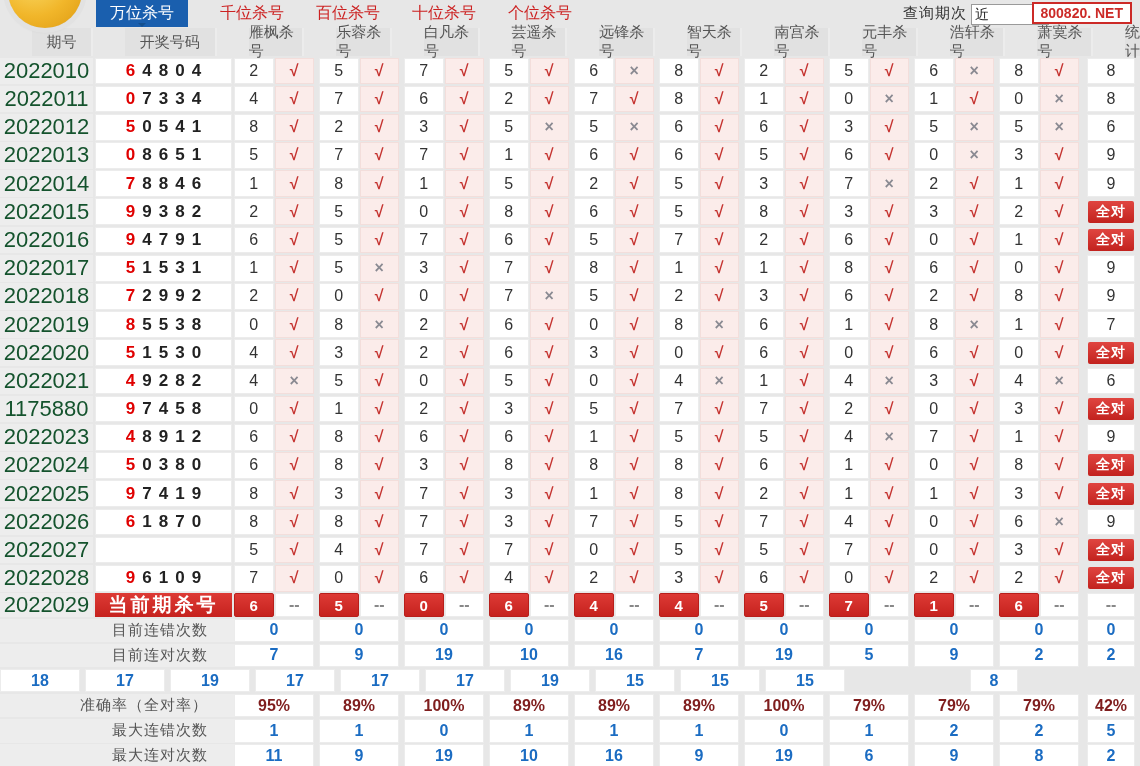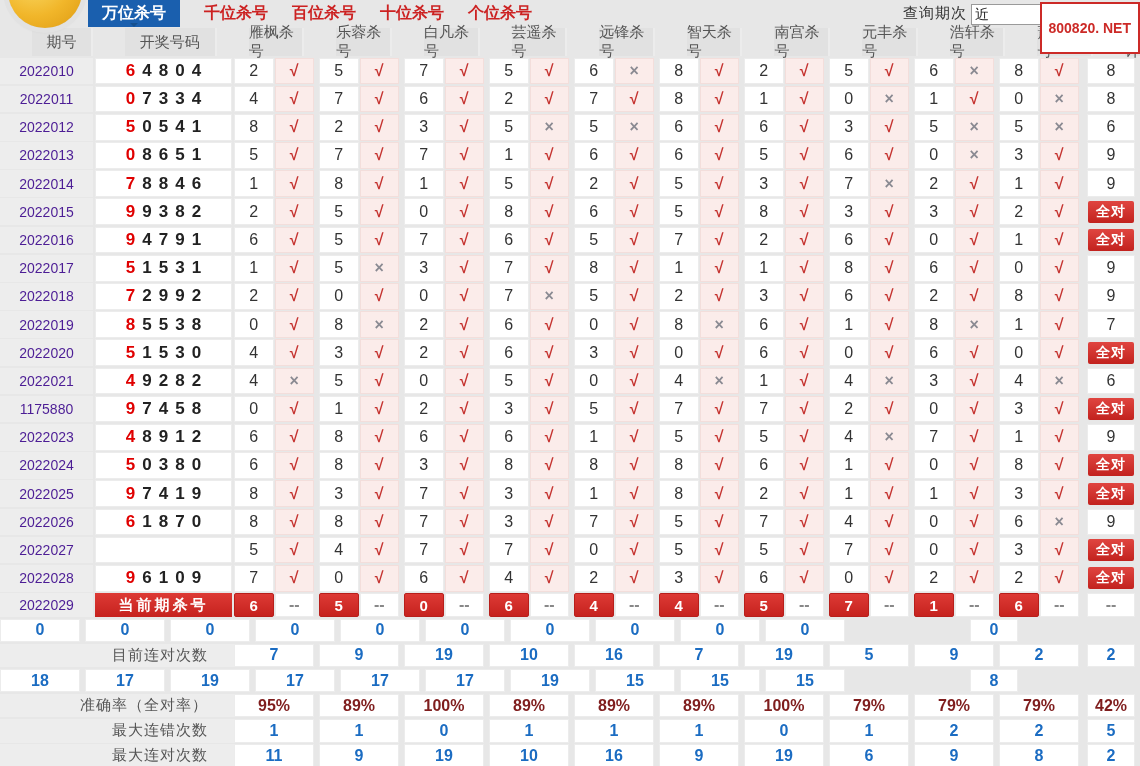--- a/index.html
+++ b/index.html
@@ -4,59 +4,59 @@
 <style>
   html,body{margin:0;padding:0;background:#cfcfcf;}
   .app{width:1140px;height:766px;background:#e7e7e7;position:relative;overflow:hidden;
        font-family:"Liberation Sans","DejaVu Sans",sans-serif;margin:0 auto;}
   
   .topbar{height:27px;position:relative;}
   .logo{position:absolute;left:8px;top:-46px;width:74px;height:74px;border-radius:50%;
         background:radial-gradient(circle at 35% 32%,#fadd6b,#f1b62a 55%,#dd9a12);
         box-shadow:0 0 0 5px #e2e2e2,0 2px 4px rgba(0,0,0,.25);}
   .tabs{display:flex;align-items:center;gap:24px;margin-left:88px;height:27px;}
-  .tab{color:#cc2222;font-weight:bold;font-size:16px;cursor:pointer;white-space:nowrap;}
+  .tab{color:#cc2222;font-weight:normal;font-size:16px;cursor:pointer;white-space:nowrap;margin-left:8px;}
   .tab.active{background:#1a5fae;color:#fff;padding:3px 14px;position:relative;}
   .tab.active::after{content:"";position:absolute;left:50%;bottom:-4px;margin-left:-4px;
         border:4px solid transparent;border-top-color:#15508f;}
   .query{position:absolute;right:91px;top:4px;display:flex;align-items:flex-start;gap:4px;
          font-size:15px;color:#333;}
   .qlabel{letter-spacing:1px;}
   .qinput{display:inline-block;width:70px;height:17px;background:#fff;border:1px solid #9a9a9a;
           font-size:14px;color:#222;padding:1px 3px;overflow:hidden;white-space:nowrap;}
-  .watermark{position:absolute;right:0;top:2px;background:#fff;border:2px solid #cc2a27;
-             color:#cc2a27;font-weight:bold;font-size:14px;padding:16px 7px;z-index:5;}
+  .watermark{position:absolute;right:8px;top:2px;background:#fff;border:2px solid #cc2a27;
+             color:#cc2a27;font-weight:bold;font-size:14px;padding:1px 7px;z-index:5;}
   
   .thead{display:flex;height:28px;margin-top:1px;}
   .hcell{background:#e1e1e1;color:#555;font-size:15px;display:flex;align-items:center;
          justify-content:center;box-sizing:border-box;border-right:2px solid #ececec;margin-left:32px;}
   .w-period{width:93px;} .w-draw{width:141px;} .w-exp{width:85px;} .w-stat{flex:1;border-right:none;}
   
   .trow{display:flex;height:28.2px;box-sizing:border-box;padding-top:1.5px;}
   .period{width:93px;background:#ededed;display:flex;align-items:center;justify-content:center;
-          font-size:14px;color:#4c1d95;}
+          font-size:22px;color:#14532d;}
   .draw{width:141px;box-sizing:border-box;padding:0 2px;}
   .draw-box{height:100%;background:#fff;border:1px solid #ececec;box-sizing:border-box;
             display:flex;align-items:center;justify-content:center;font-weight:bold;font-size:17px;color:#222;}
   .digit{margin:0 3.5px;} .digit.first{color:#e00000;}
   .exp{width:85px;box-sizing:border-box;padding-right:5px;display:flex;gap:1px;}
   .kill{flex:1;background:#fff;border:1px solid #ececec;box-sizing:border-box;display:flex;
         align-items:center;justify-content:center;font-size:16px;color:#333;}
   .mark{flex:1;background:#fbecea;border:1px solid #f3dedb;box-sizing:border-box;display:flex;
         align-items:center;justify-content:center;font-size:16px;font-weight:bold;}
   .mark.ok{color:#c53330;} .mark.no{color:#8a8a92;}
   .statc{flex:1;display:flex;align-items:center;justify-content:center;padding-right:2px;}
   .stat-box{width:48px;height:100%;background:#fff;border:1px solid #ececec;box-sizing:border-box;
             display:flex;align-items:center;justify-content:center;font-size:16px;color:#333;}
   .badge{width:46px;height:22px;background:linear-gradient(#e04540,#c2221e);color:#fff;
          font-size:14px;font-weight:bold;display:flex;align-items:center;justify-content:center;
          border-radius:2px;letter-spacing:1px;}
   
   .trow.current{height:25.5px;}
-  .banner{width:100%;height:100%;background:linear-gradient(#dd3a35,#c6221e);color:#fff;font-size:15px;
+  .banner{width:100%;height:100%;background:linear-gradient(#dd3a35,#c6221e);color:#fff;font-size:19px;
           display:flex;align-items:center;justify-content:center;letter-spacing:3px;font-weight:bold;}
   .kill.red{background:linear-gradient(#dd3a35,#c6221e);color:#fff;font-weight:bold;border-color:#b81f1b;
             border-radius:2px;font-size:15px;}
   .mark.dash{background:#fff;border-color:#ececec;color:#888;}
   .stat-box.dashbox{color:#888;font-weight:bold;}
   
   .srow{display:flex;height:25.1px;box-sizing:border-box;padding-top:1.5px;}
   .slabel{width:234px;background:#ededed;box-sizing:border-box;display:flex;align-items:center;
           justify-content:flex-end;padding-right:26px;font-size:15px;color:#555;letter-spacing:1px;}
   .sval{width:85px;box-sizing:border-box;padding-right:5px;}
@@ -1185,20 +1185,21 @@
           <div class="kill red">6</div>
           <div class="mark dash">--</div>
         </div>
         <div class="statc">
           <div class="stat-box dashbox">--</div>
         </div>
       </div>
     </div>
   <div class="tsummary">
       <div class="srow blue">
+        <div class="slabel">目前连错次数</div>
         <div class="sval">
           <div class="sval-box">0</div>
         </div>
         <div class="sval">
           <div class="sval-box">0</div>
         </div>
         <div class="sval">
           <div class="sval-box">0</div>
         </div>
         <div class="sval">

